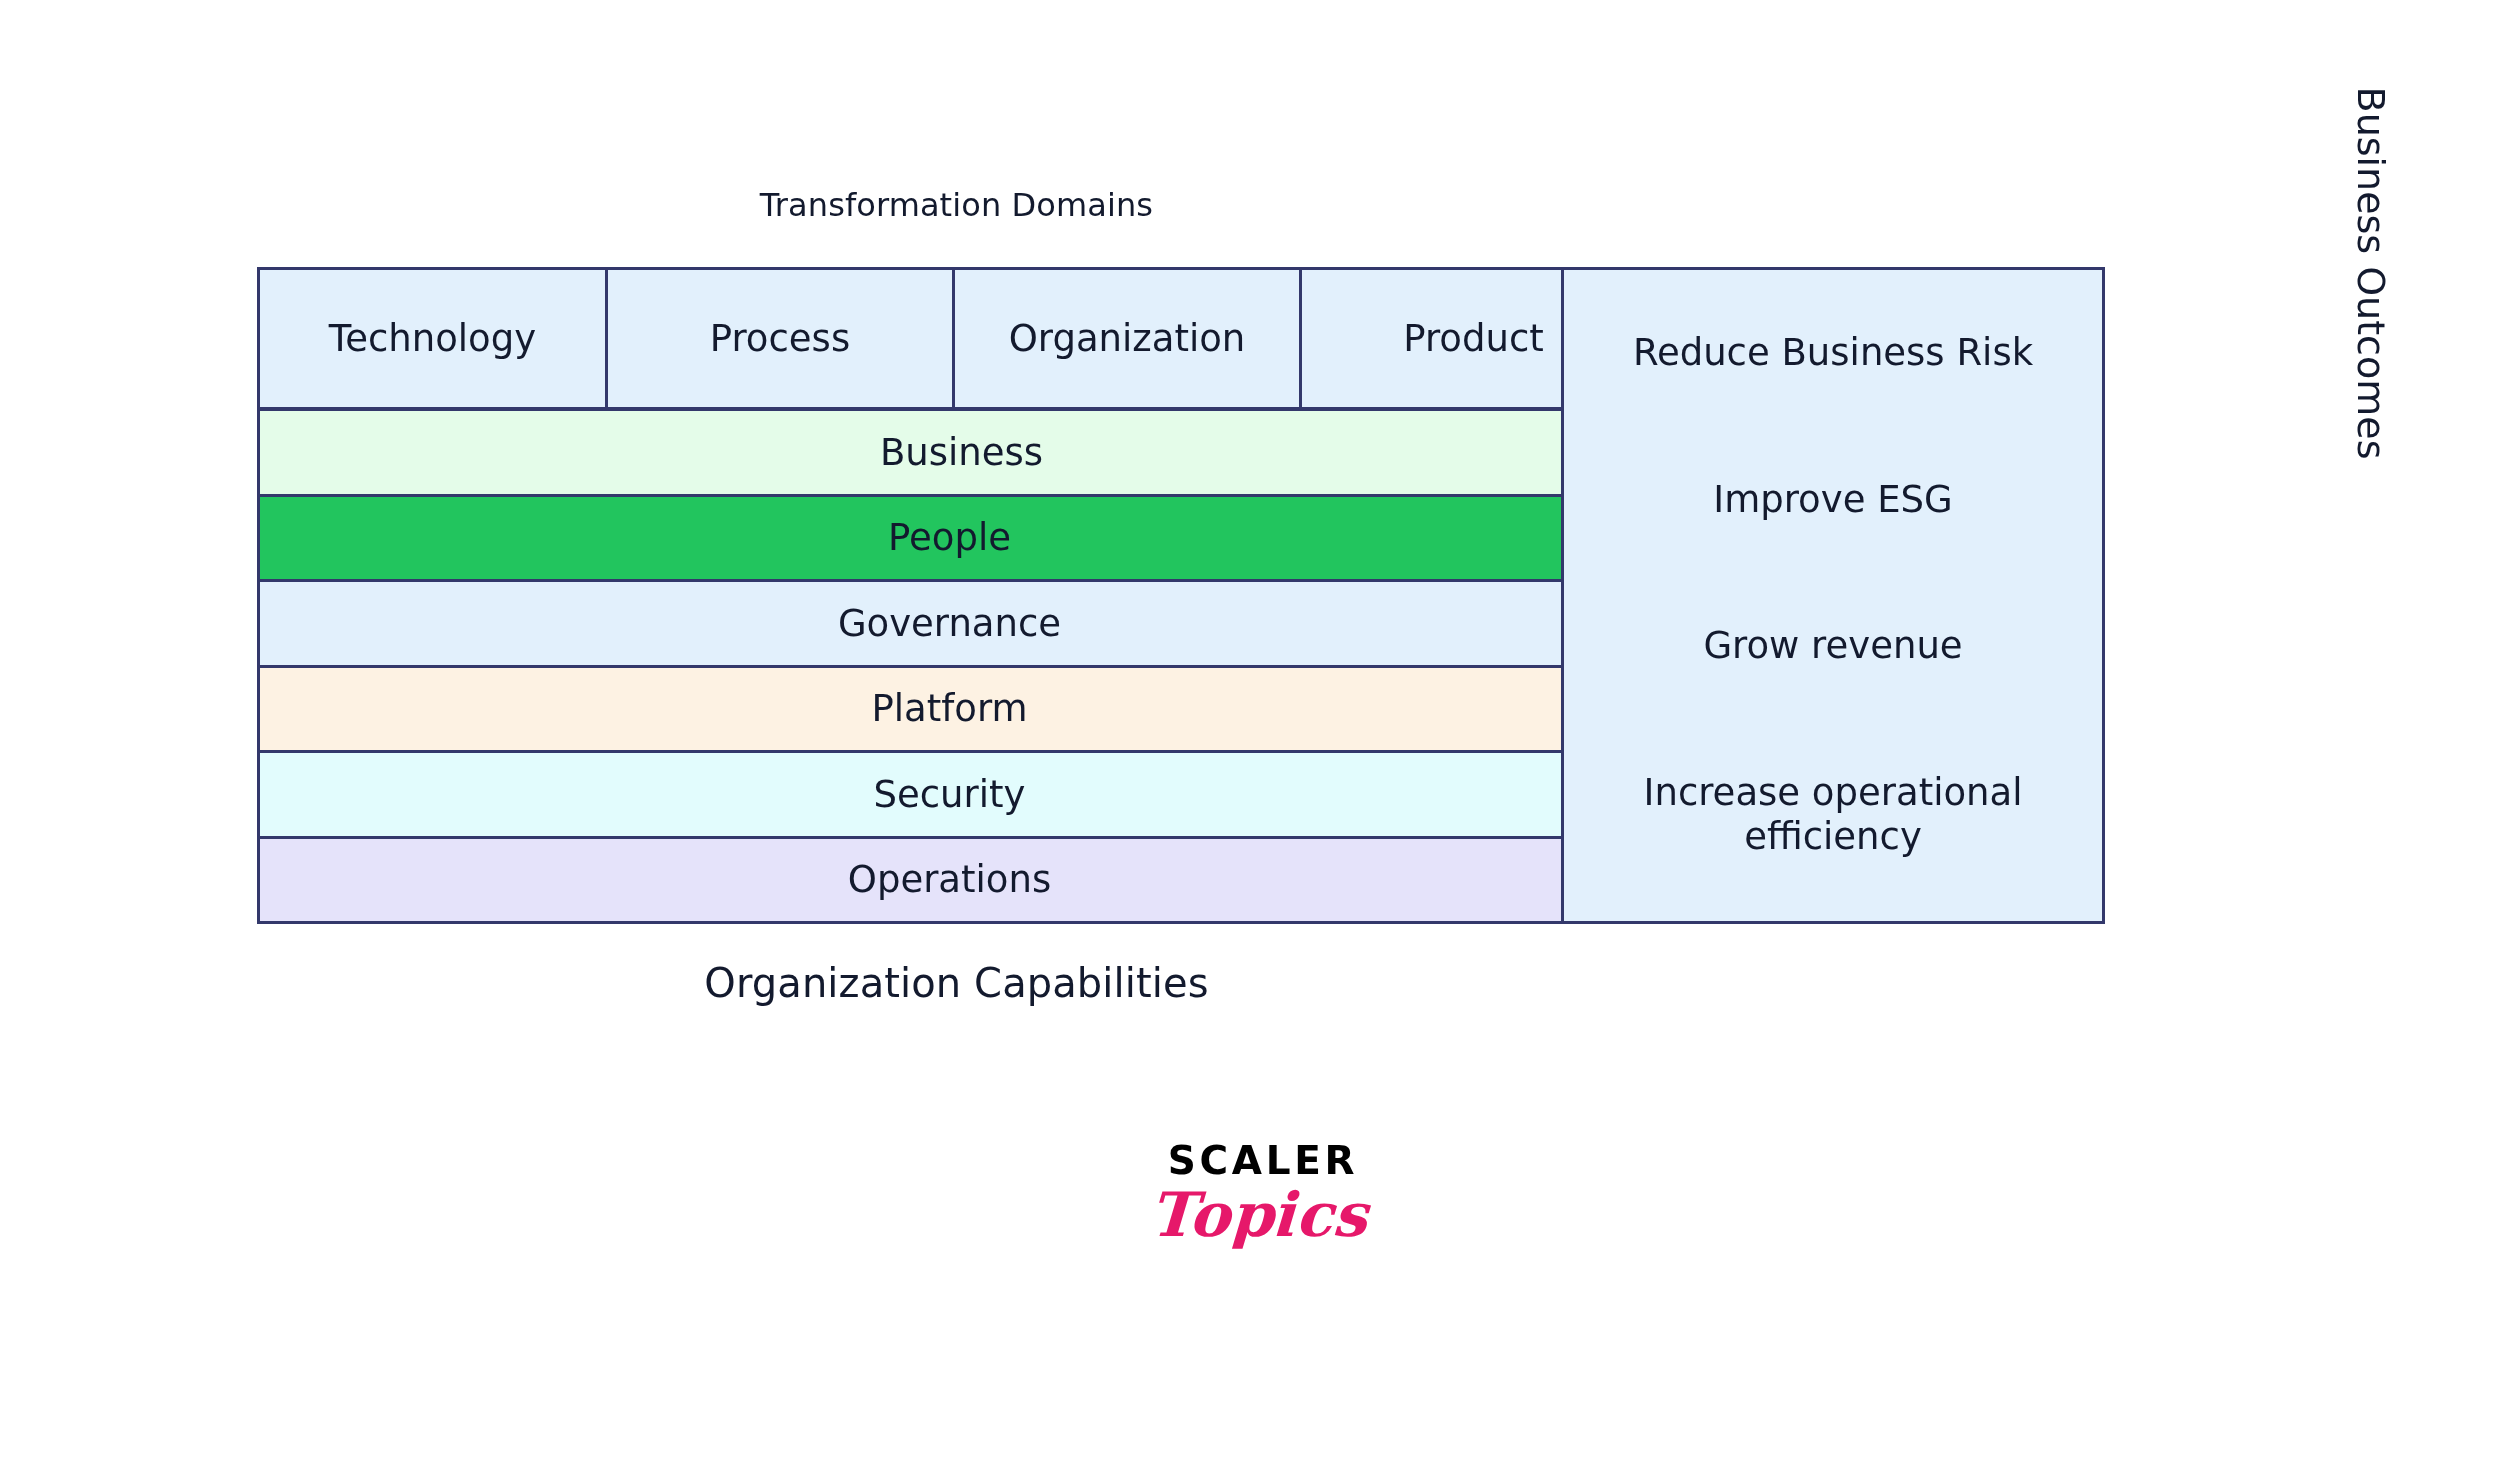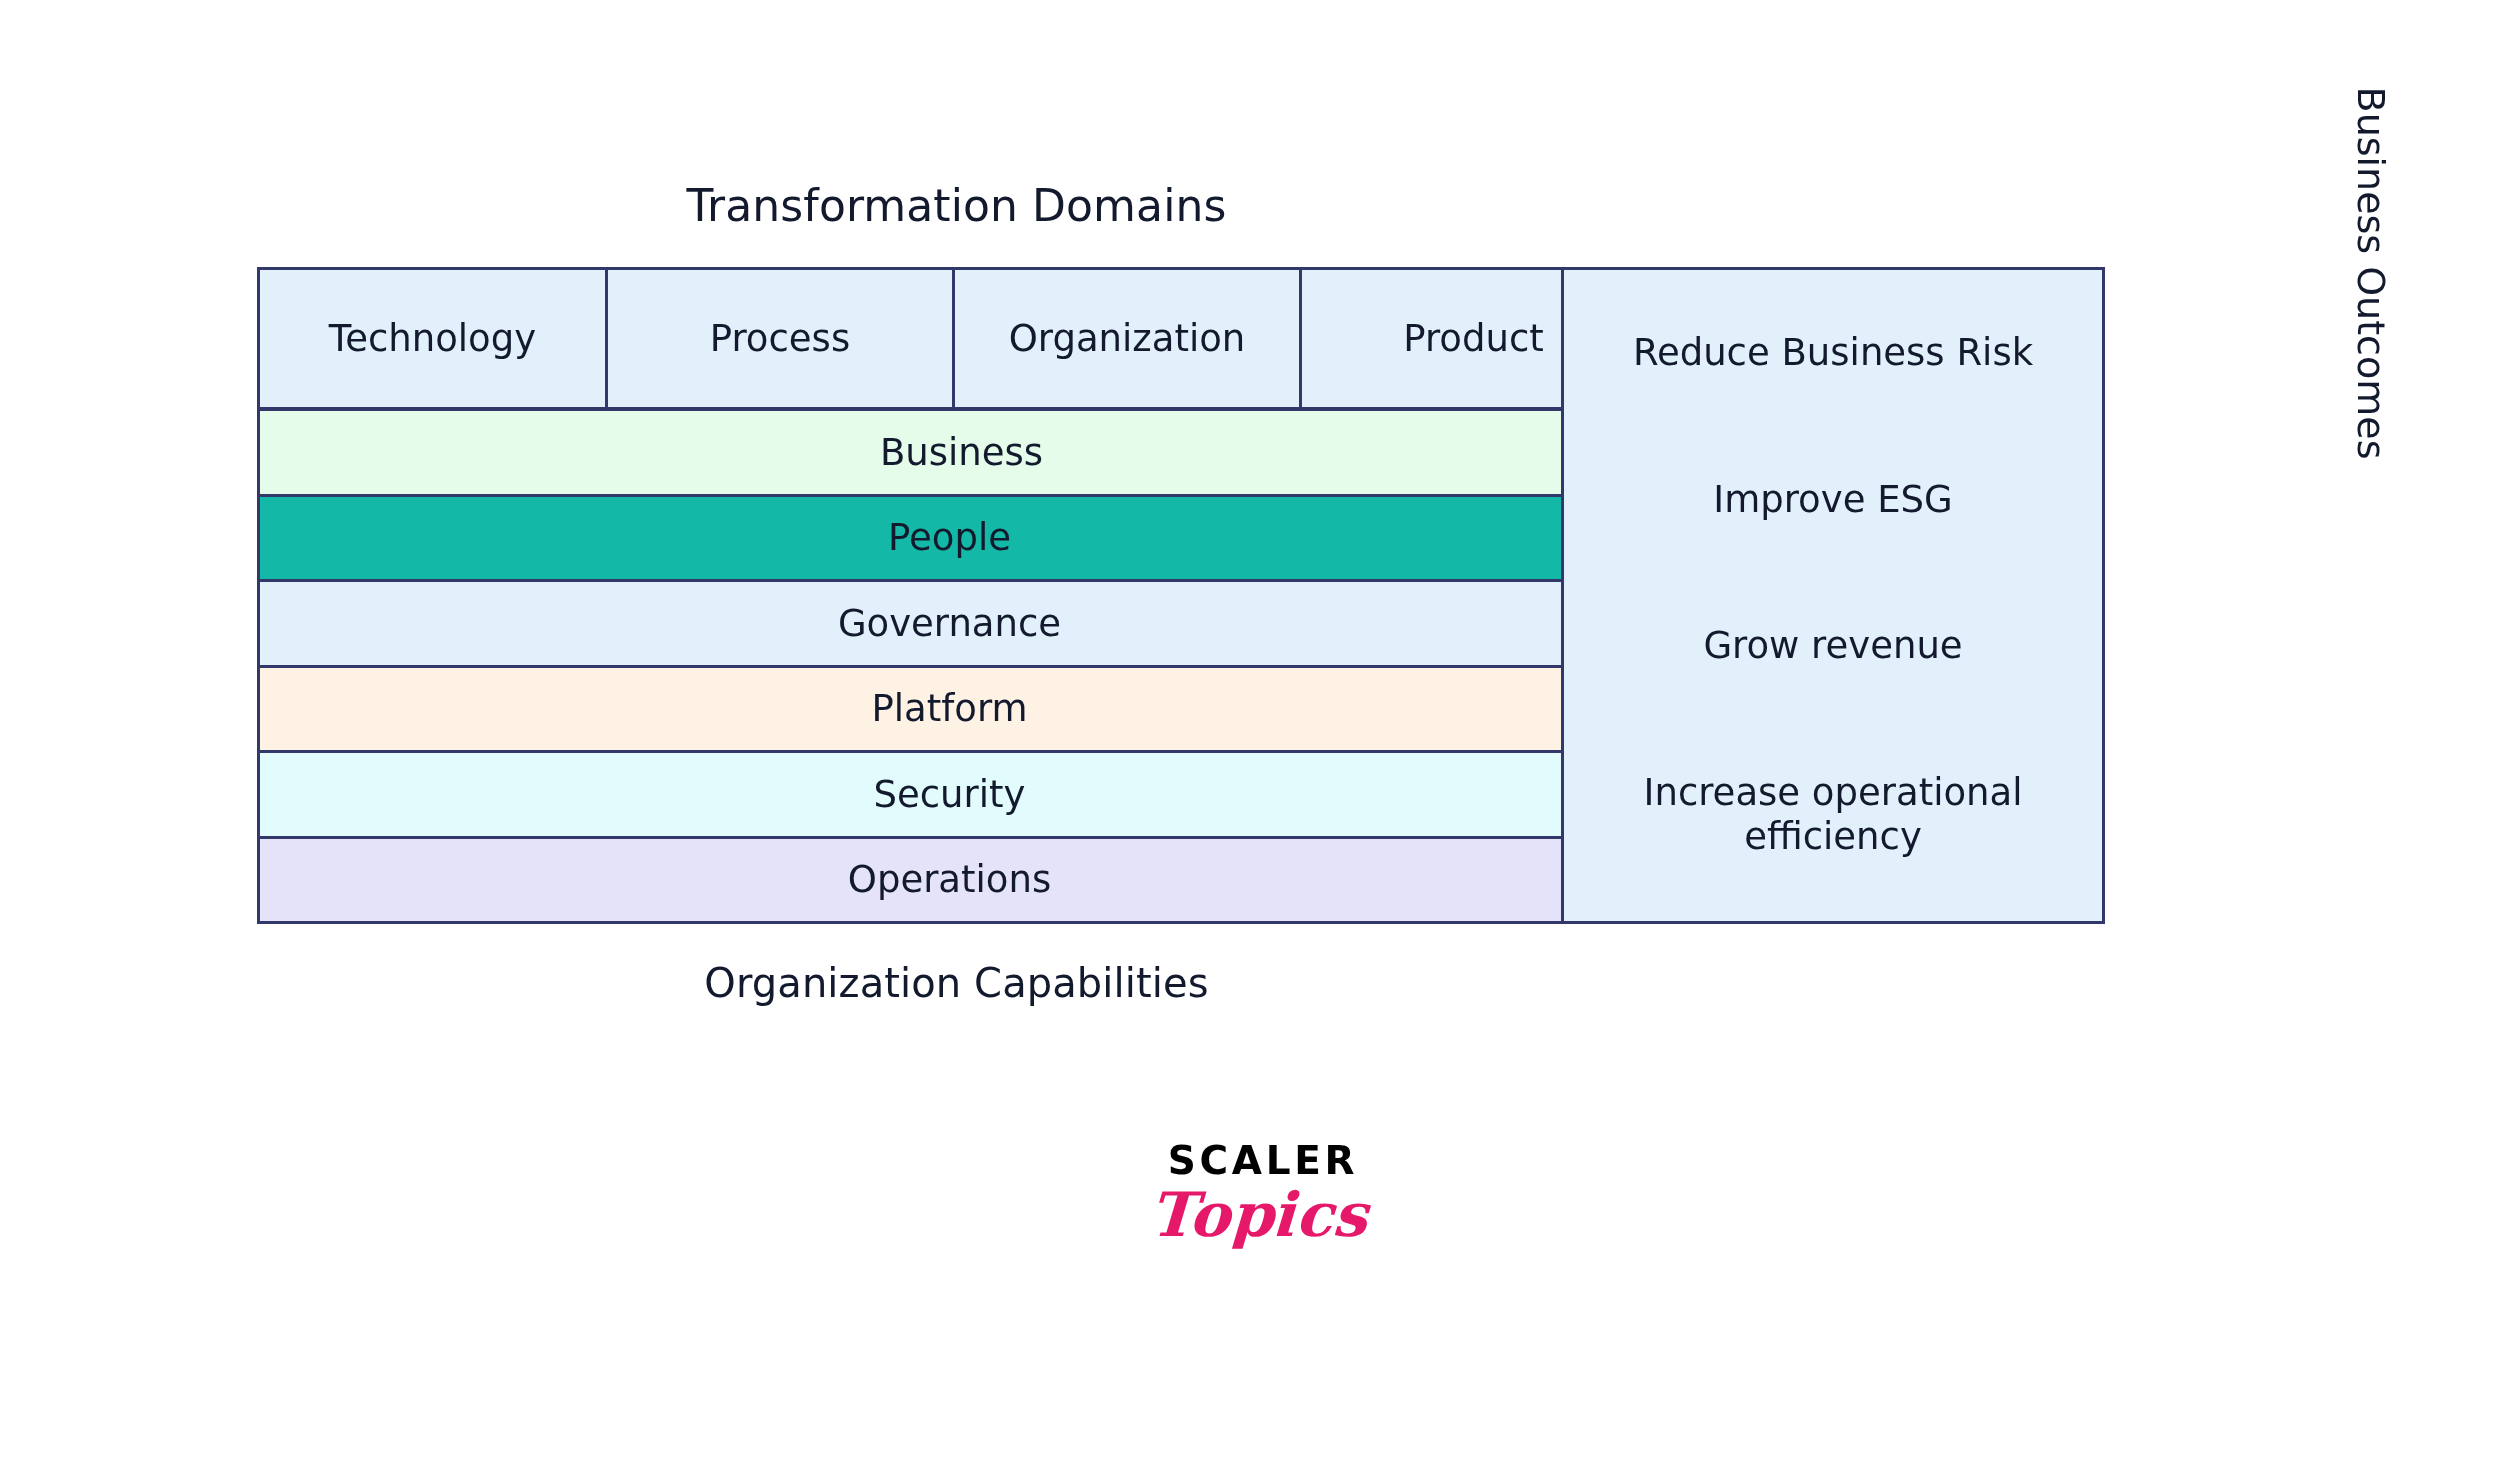--- a/index.html
+++ b/index.html
@@ -26,21 +26,21 @@
     text-align: center;
     box-sizing: border-box;
   }
 
   
   #caption-top {
     left: 458px;
     top: 179px;
     width: 997px;
     height: 52px;
-    font-size: 44px;
+    font-size: 32px;
     letter-spacing: 0.1px;
   }
   #caption-bottom {
     left: 458px;
     top: 957px;
     width: 997px;
     height: 52px;
     font-size: 40px;
     letter-spacing: 0.1px;
   }
@@ -204,21 +204,21 @@
       </div>
       <div class="domain-cell c3">
         <span>Product</span>
       </div>
     </div>
 
     <div id="capability-rows">
       <div class="capability-row" style="background: rgb(228, 252, 233); padding-left: 24px;">
         <span>Business</span>
       </div>
-      <div class="capability-row" style="background: #14b8a6;">
+      <div class="capability-row" style="background: #22c55e;">
         <span>People</span>
       </div>
       <div class="capability-row" style="background: rgb(226, 240, 252);">
         <span>Governance</span>
       </div>
       <div class="capability-row" style="background: rgb(253, 242, 227);">
         <span>Platform</span>
       </div>
       <div class="capability-row" style="background: rgb(226, 252, 253);">
         <span>Security</span>

